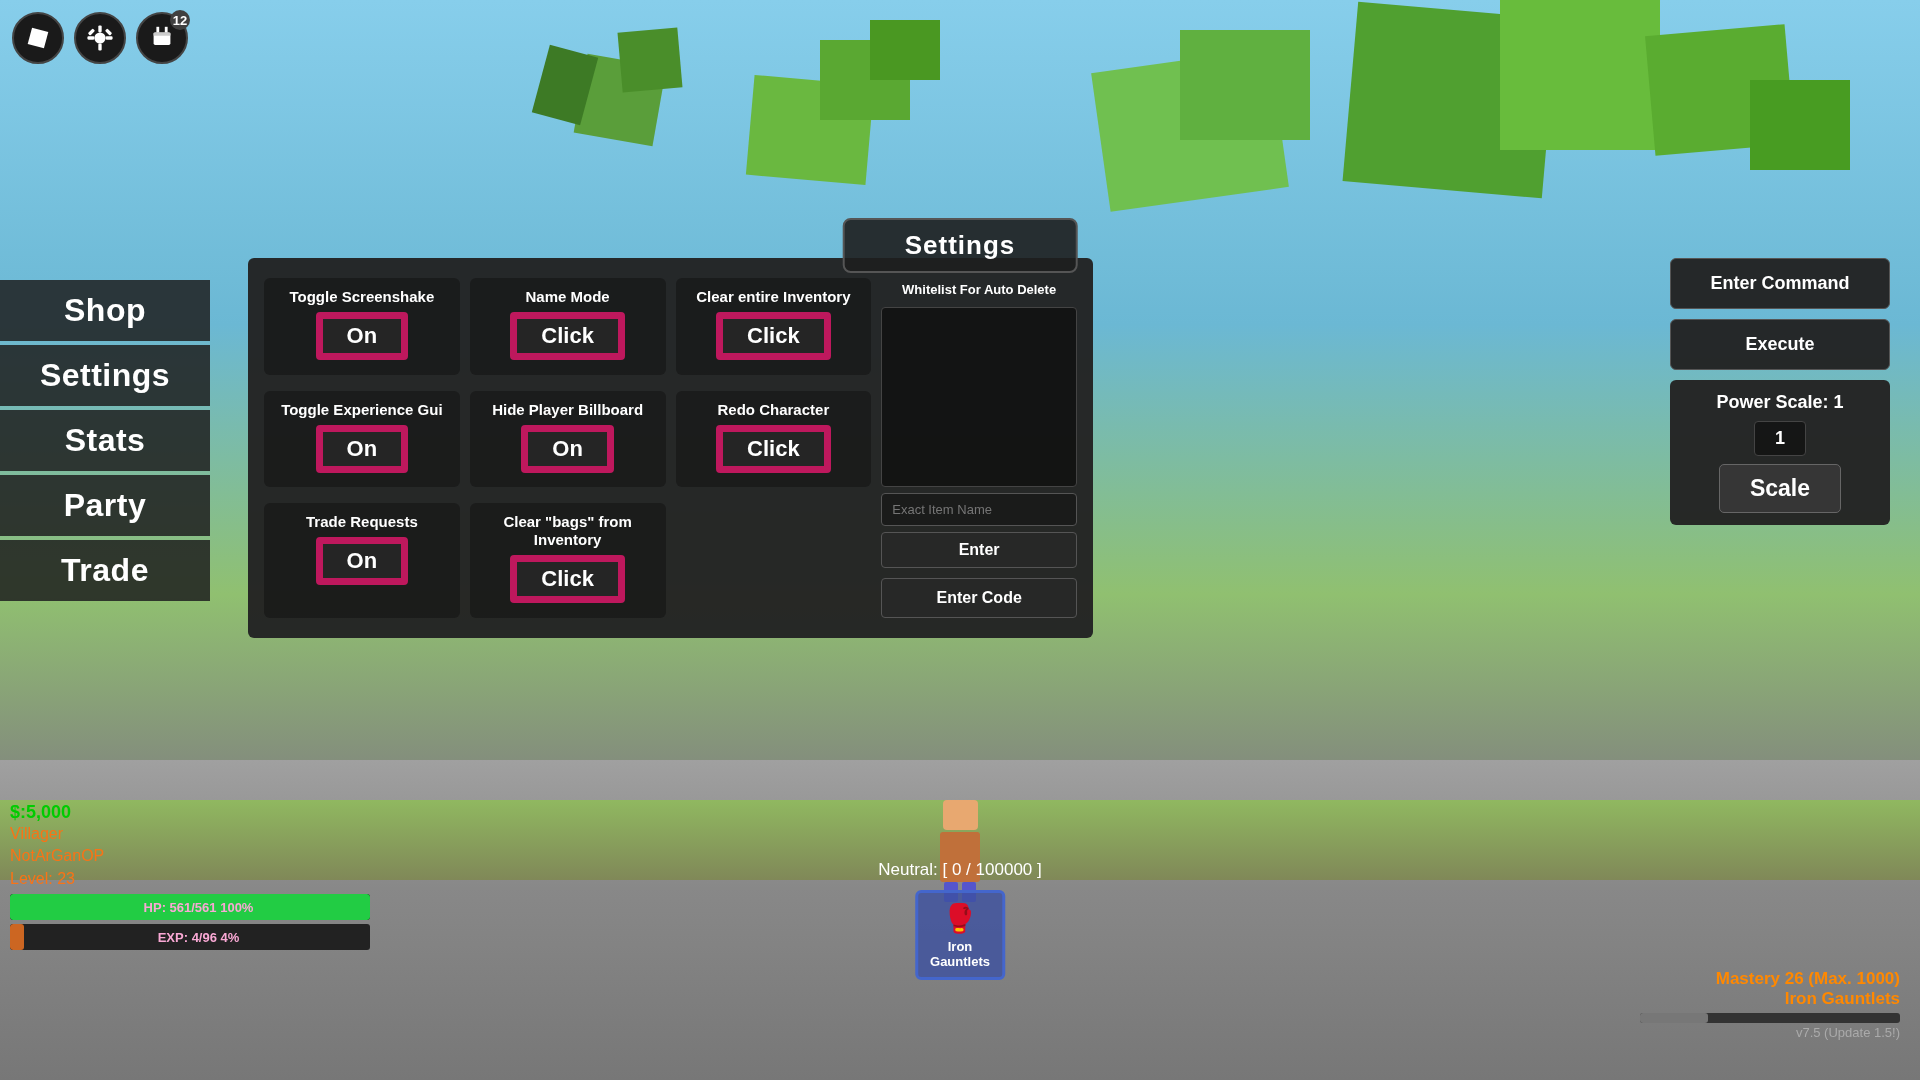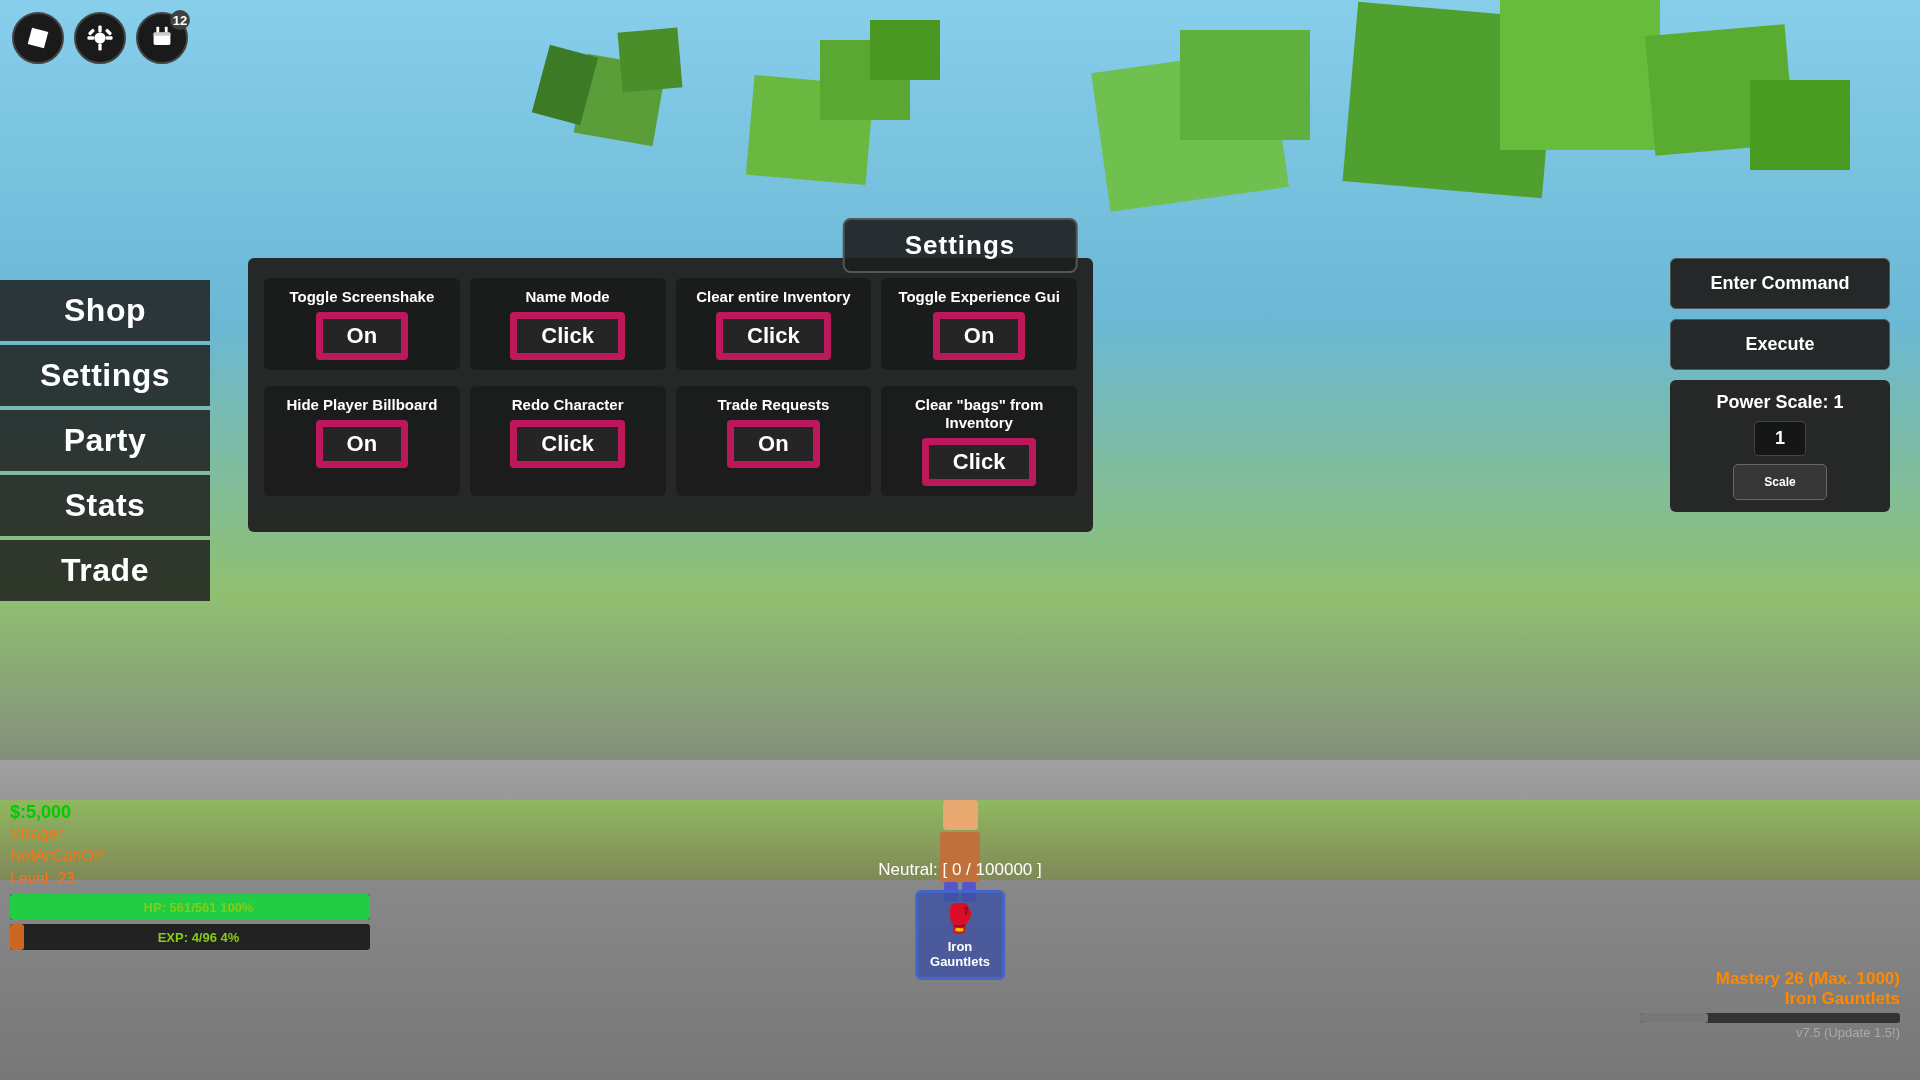--- a/index.html
+++ b/index.html
@@ -234,21 +234,21 @@
       font-size: 18px;
       font-weight: 900;
       padding: 6px 20px;
       border-radius: 4px;
       font-family: 'Arial Black', Arial, sans-serif;
       border: 1px solid #444;
     }
     #scale-btn {
       background: rgba(55,55,55,0.95);
       color: white;
-      font-size: 12px;
+      font-size: 23px;
       font-weight: 900;
       padding: 10px 30px;
       border-radius: 5px;
       cursor: pointer;
       font-family: 'Arial Black', Arial, sans-serif;
       border: 1px solid #666;
     }
 
     
     #player-info {
@@ -290,21 +290,21 @@
       height: 100%;
       background: #cc6622;
       border-radius: 3px;
       width: 4%;
     }
     .bar-label {
       position: absolute;
       top: 50%;
       left: 50%;
       transform: translate(-50%, -50%);
-      color: #84cc16;
+      color: #f9a8d4;
       font-size: 13px;
       font-weight: bold;
       font-family: Arial, sans-serif;
       white-space: nowrap;
       padding-left: 17px;
     }
 
     
     #bottom-center {
       position: absolute;
@@ -467,42 +467,49 @@
       <rect x="30" y="10" width="10" height="20" fill="white"></rect>
       <rect x="60" y="10" width="10" height="20" fill="white"></rect>
     </svg>
     <div class="badge">12</div>
   </div>
 </div>
 
 <div id="sidebar">
   <button class="sidebar-btn">Shop</button>
   <button class="sidebar-btn">Settings</button>
+  <button class="sidebar-btn">Stats</button>
   <button class="sidebar-btn">Party</button>
-  <button class="sidebar-btn">Stats</button>
   <button class="sidebar-btn">Trade</button>
 </div>
 
 <div id="settings-title">Settings</div>
 
 <div id="settings-panel">
 
   <div class="setting-cell">
     <span class="setting-label">Toggle Screenshake</span>
     <span class="setting-value">On</span>
   </div>
   <div class="setting-cell">
     <span class="setting-label">Name Mode</span>
     <span class="setting-value">Click</span>
   </div>
   <div class="setting-cell">
     <span class="setting-label">Clear entire Inventory</span>
     <span class="setting-value">Click</span>
   </div>
 
+  <div style="grid-row:1/4;grid-column:4;display:flex;flex-direction:column;gap:6px;">
+    <div style="color:white;font-size:13px;font-weight:bold;text-align:center;font-family:Arial,sans-serif;padding:4px 0;">Whitelist For Auto Delete</div>
+    <div style="flex:1;background:rgba(15,15,15,0.8);border-radius:4px;border:1px solid #444;min-height:180px;"></div>
+    <input id="exact-item-input" type="text" placeholder="Exact Item Name" style="">
+    <div id="enter-btn">Enter</div>
+    <div id="enter-code-btn">Enter Code</div>
+  </div>
 
   <div class="setting-cell">
     <span class="setting-label">Toggle Experience Gui</span>
     <span class="setting-value">On</span>
   </div>
   <div class="setting-cell">
     <span class="setting-label">Hide Player Billboard</span>
     <span class="setting-value">On</span>
   </div>
 

